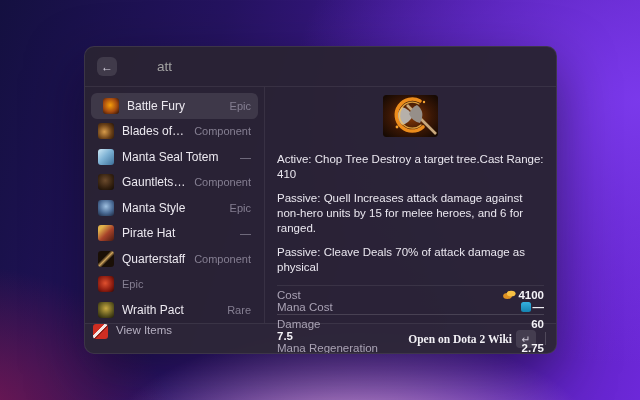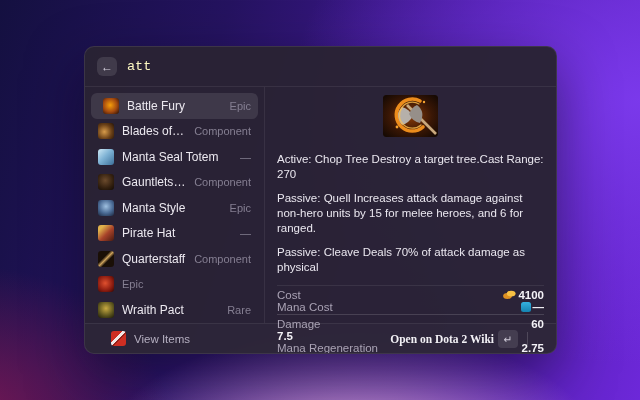--- a/index.html
+++ b/index.html
@@ -18,22 +18,22 @@
     border:1px solid rgba(255,255,255,.09);
     border-radius:10px;box-sizing:border-box;
     box-shadow:0 22px 55px rgba(10,5,25,.5);
     display:flex;flex-direction:column;overflow:hidden;
   }
   
   .header{height:39px;flex:0 0 39px;display:flex;align-items:center;gap:10px;
     padding:0 12px;border-bottom:1px solid rgba(255,255,255,.07);}
   .back-btn{width:20px;height:19px;border-radius:6px;background:rgba(255,255,255,.11);
     display:flex;align-items:center;justify-content:center;color:#d8d4e0;font-size:12px;cursor:pointer;}
-  .search-input{flex:1;background:transparent;border:none;outline:none;color:#fef9c3;
-    font-size:13.5px;font-weight:500;font-family:Liberation Mono, monospace;padding:0;}
+  .search-input{flex:1;background:transparent;border:none;outline:none;color:#a3a3a3;
+    font-size:13.5px;font-weight:500;font-family:Liberation Sans, sans-serif;padding:0;margin-left:30px;}
   
   .main{flex:1;display:flex;min-height:0;}
   .list{width:180px;flex:0 0 180px;padding:6px 6px 0;box-sizing:border-box;
     border-right:1px solid rgba(255,255,255,.07);}
   .row{height:25.5px;display:flex;align-items:center;gap:8px;padding:0 7px;
     border-radius:6px;cursor:pointer;}
   .row.selected{background:rgba(255,255,255,.1);padding-left:12px;}
   .item-icon{width:16px;height:16px;border-radius:3px;flex:0 0 16px;}
   .item-name{flex:1;font-size:12px;font-weight:500;color:#ece9f0;white-space:nowrap;
     overflow:hidden;text-overflow:ellipsis;}
@@ -53,21 +53,21 @@
   .hero-img{border-radius:3px;}
   .desc{font-size:11.5px;font-weight:500;color:#eae7ef;line-height:1.3;margin:0 0 9px;}
   .sep{border:none;border-top:1px solid rgba(255,255,255,.08);margin:1px 0 3px;}
   .sep.strong{border-top-color:rgba(255,255,255,.14);}
   .meta-row{height:19px;display:flex;align-items:center;justify-content:space-between;}
   .meta-label{font-size:11.5px;color:#a9a2b4;}
   .meta-value{font-size:11.5px;font-weight:600;color:#f4f2f7;display:flex;align-items:center;gap:2px;}
   .mana-chip{width:10px;height:10px;border-radius:2.5px;background:linear-gradient(180deg,#35b2e0,#1583b1);}
   
   .footer{height:29px;flex:0 0 29px;border-top:1px solid rgba(255,255,255,.07);
-    display:flex;align-items:center;gap:8px;padding:0 26px;background:rgba(255,255,255,.015);}
+    display:flex;gap:8px;padding:0 8px;background:rgba(255,255,255,.015);}
   .dota-logo{width:15px;height:15px;border-radius:3px;background:
     linear-gradient(135deg,rgba(255,255,255,0) 40%,#f2e8e6 40%,#f2e8e6 52%,rgba(0,0,0,.28) 52%,rgba(0,0,0,.28) 60%,rgba(255,255,255,0) 60%),
     #cf2e22;}
   .footer-source{font-size:11.5px;color:#b5afc0;}
   .footer-right{margin-left:auto;display:flex;align-items:center;gap:7px;cursor:pointer;}
   .primary-action{font-size:11.5px;font-weight:600;color:#f2f0f5;}
   .key{min-width:12px;height:18px;padding:0 4px;border-radius:4px;background:rgba(255,255,255,.11);
     display:flex;align-items:center;justify-content:center;font-size:10.5px;color:#cfcad8;}
   .vdiv{width:1px;height:13px;background:rgba(255,255,255,.16);margin:0 2px;}
   .actions-label{font-size:11.5px;font-weight:500;color:#d8d3df;}
@@ -148,21 +148,21 @@
           <line x1="24" y1="10" x2="53" y2="39" stroke="#c9a97d" stroke-width="2.6"></line>
           <path d="M19 12 q-9 9 0 18 q7 -2 11 -9 q-4 -7 -11 -9 z" fill="#b6b0aa"></path>
           <path d="M34 10 q9 7 3 18 q-7 -1 -11 -9 q3 -7 8 -9 z" fill="#968f89"></path>
           <path d="M37 6 A 16 16 0 1 0 40 32" fill="none" stroke="#f4921e" stroke-width="3.6" stroke-linecap="round" opacity="0.95"></path>
           <path d="M36 9 A 13 13 0 1 0 38 30" fill="none" stroke="#ffc14f" stroke-width="1.3" stroke-linecap="round" opacity="0.8"></path>
           <circle cx="14" cy="32" r="1.4" fill="#f6a331"></circle>
           <circle cx="41" cy="7" r="1.2" fill="#f6a331"></circle>
         </svg>
       </div>
 
-      <p class="desc">Active: Chop Tree Destroy a target tree.Cast Range: 270</p>
+      <p class="desc">Active: Chop Tree Destroy a target tree.Cast Range: 410</p>
       <p class="desc">Passive: Quell Increases attack damage against non-hero units by 15 for melee heroes, and 6 for ranged.</p>
       <p class="desc">Passive: Cleave Deals 70% of attack damage as physical</p>
 
       <hr class="sep">
 
       <div class="meta-row">
         <span class="meta-label">Cost</span>
         <span class="meta-value">
           <svg width="13" height="9" viewBox="0 0 13 9">
             <ellipse cx="4.5" cy="6" rx="4.4" ry="2.9" fill="#dd8f22"></ellipse>

